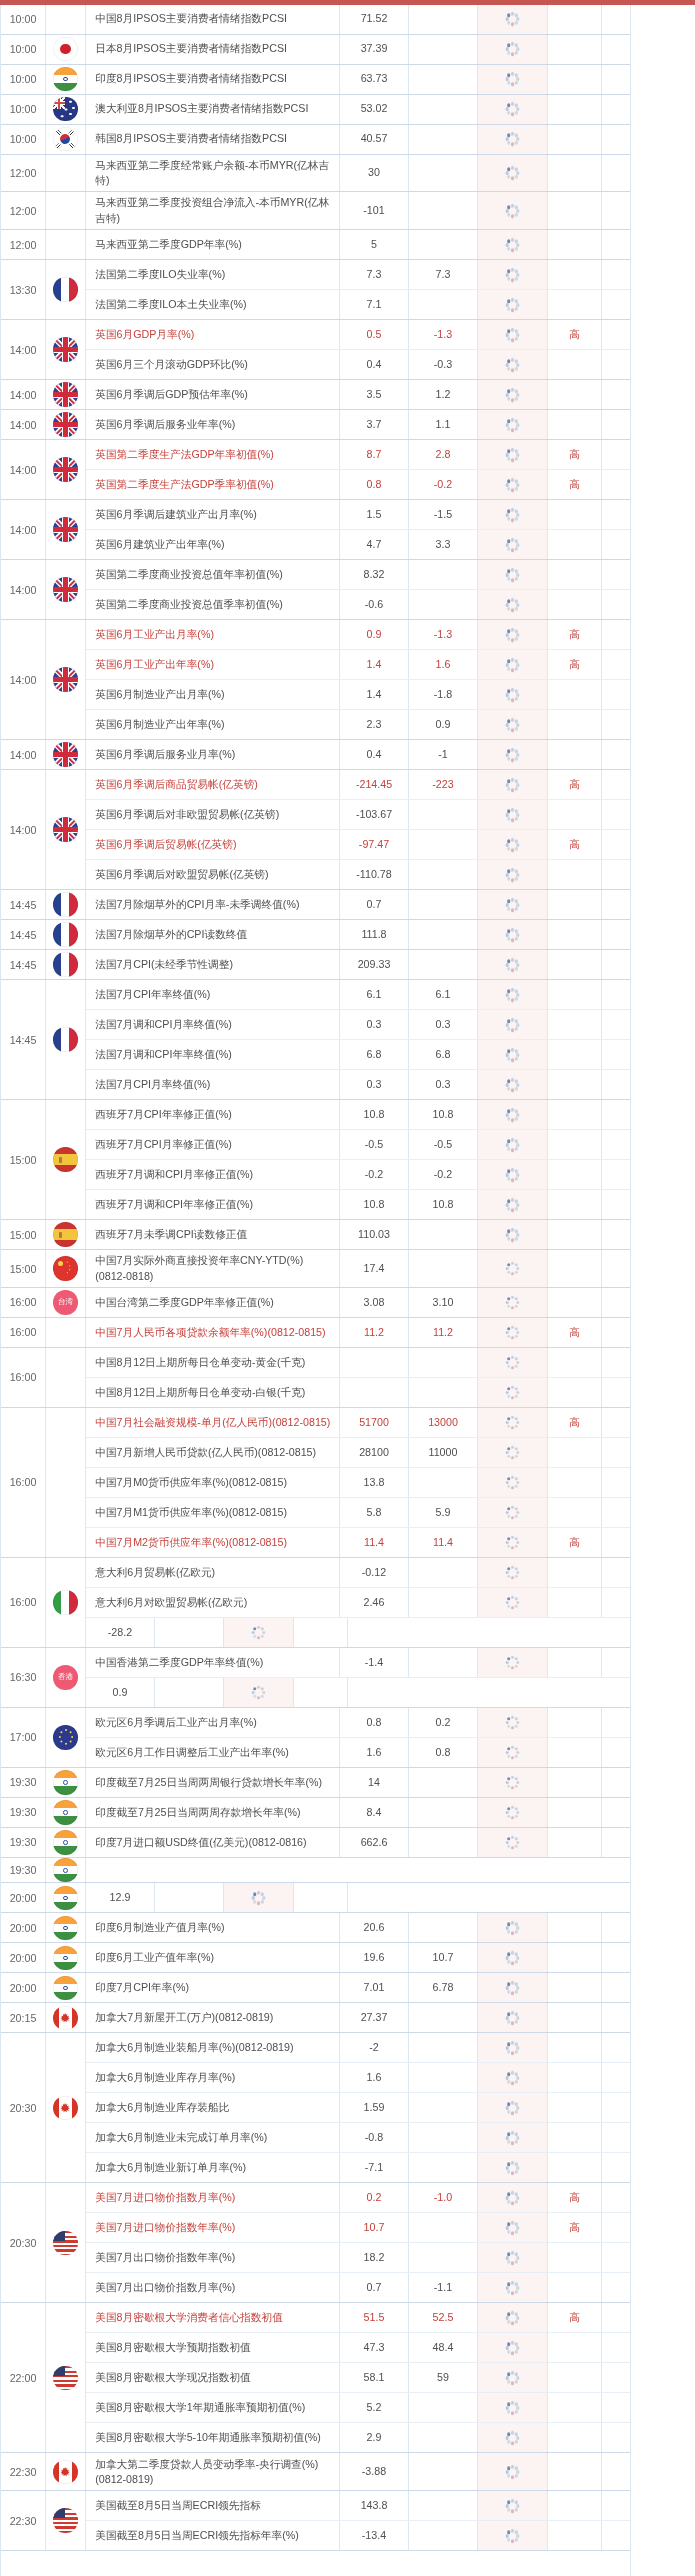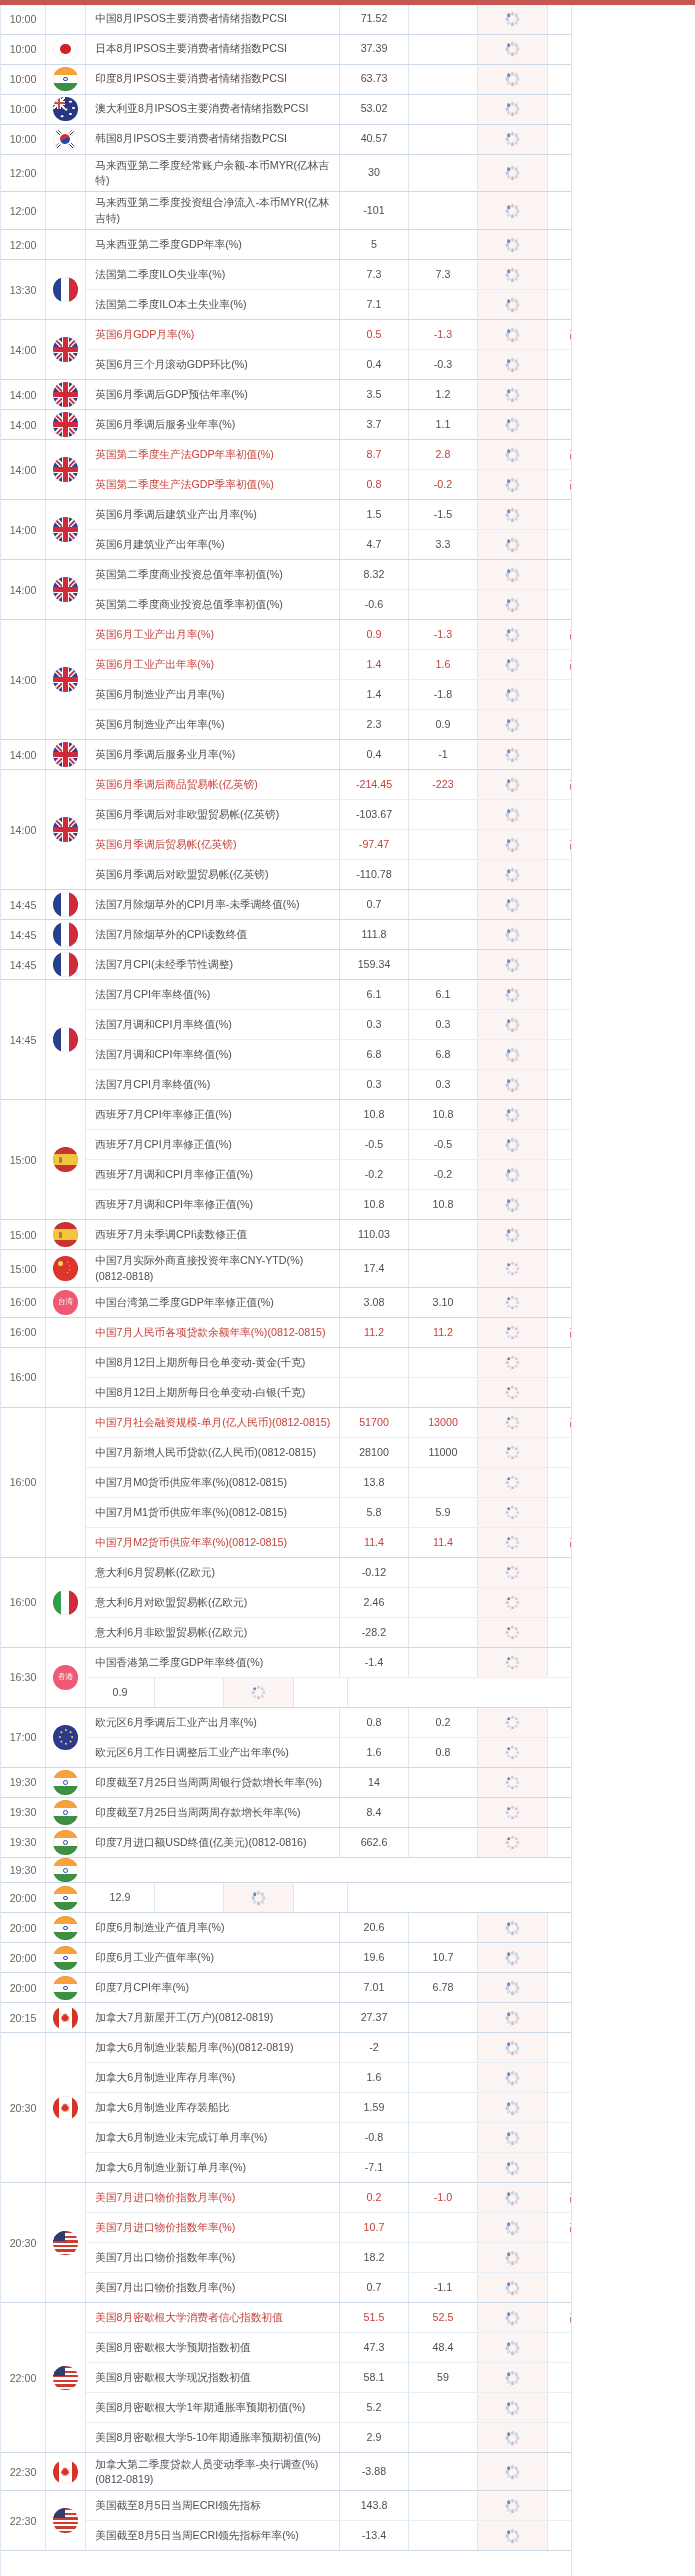--- a/index.html
+++ b/index.html
@@ -1,18 +1,18 @@
 <!DOCTYPE html>
 <html style="font-size:12.2px"><head>
 <meta charset="utf-8">
 <style>
   html,body{margin:0;padding:0;background:#fff;}
   body{width:695px;font-family:"Liberation Sans","DejaVu Sans",sans-serif;color:#4f4f4f;}
   .topbar{height:4.6px;background:#c65651;}
-  .calendar{width:572px;box-sizing:border-box;border-left:0.8px solid #dde7f1;border-right:0.8px solid #dde7f1;
+  .calendar{width:631px;box-sizing:border-box;border-left:0.8px solid #dde7f1;border-right:0.8px solid #dde7f1;
             height:2571px;overflow:hidden;background:#fff;}
   .group{display:flex;border-bottom:0.8px solid #cdd9e7;}
   .cell-time{flex:0 0 44px;display:flex;align-items:center;justify-content:center;
              border-right:0.8px solid #dde7f1;color:#666;font-size:10.7px;}
   .cell-flag{flex:0 0 39px;display:flex;align-items:center;justify-content:center;
              border-right:0.8px solid #dde7f1;text-align:center;}
   .grows{flex:1 1 auto;display:flex;flex-direction:column;}
   .row{display:flex;background:#fff;}
   .row:not(:last-child){border-bottom:0.8px solid #e7eef5;}
   .c{display:flex;align-items:center;justify-content:center;box-sizing:border-box;
@@ -649,21 +649,21 @@
       </div>
     </div>
     <div class="group">
       <div class="cell-time">14:45</div>
       <div class="cell-flag">
         <span class="flag flag-fr"></span>
       </div>
       <div class="grows">
         <div class="row">
           <div class="c c-name">法国7月CPI(未经季节性调整)</div>
-          <div class="c c-prev">159.34</div>
+          <div class="c c-prev">209.33</div>
           <div class="c c-fc"></div>
           <div class="c c-act">
             <span class="spin"></span>
           </div>
           <div class="c c-imp"></div>
           <div class="c c-extra"></div>
         </div>
       </div>
     </div>
     <div class="group">
@@ -942,21 +942,20 @@
           <div class="c c-name">意大利6月对欧盟贸易帐(亿欧元)</div>
           <div class="c c-prev">2.46</div>
           <div class="c c-fc"></div>
           <div class="c c-act">
             <span class="spin"></span>
           </div>
           <div class="c c-imp"></div>
           <div class="c c-extra"></div>
         </div>
         <div class="row">
-          <div class="c c-name">意大利6月非欧盟贸易帐(亿欧元)</div>
           <div class="c c-prev">-28.2</div>
           <div class="c c-fc"></div>
           <div class="c c-act">
             <span class="spin"></span>
           </div>
           <div class="c c-imp"></div>
           <div class="c c-extra"></div>
         </div>
       </div>
     </div>

